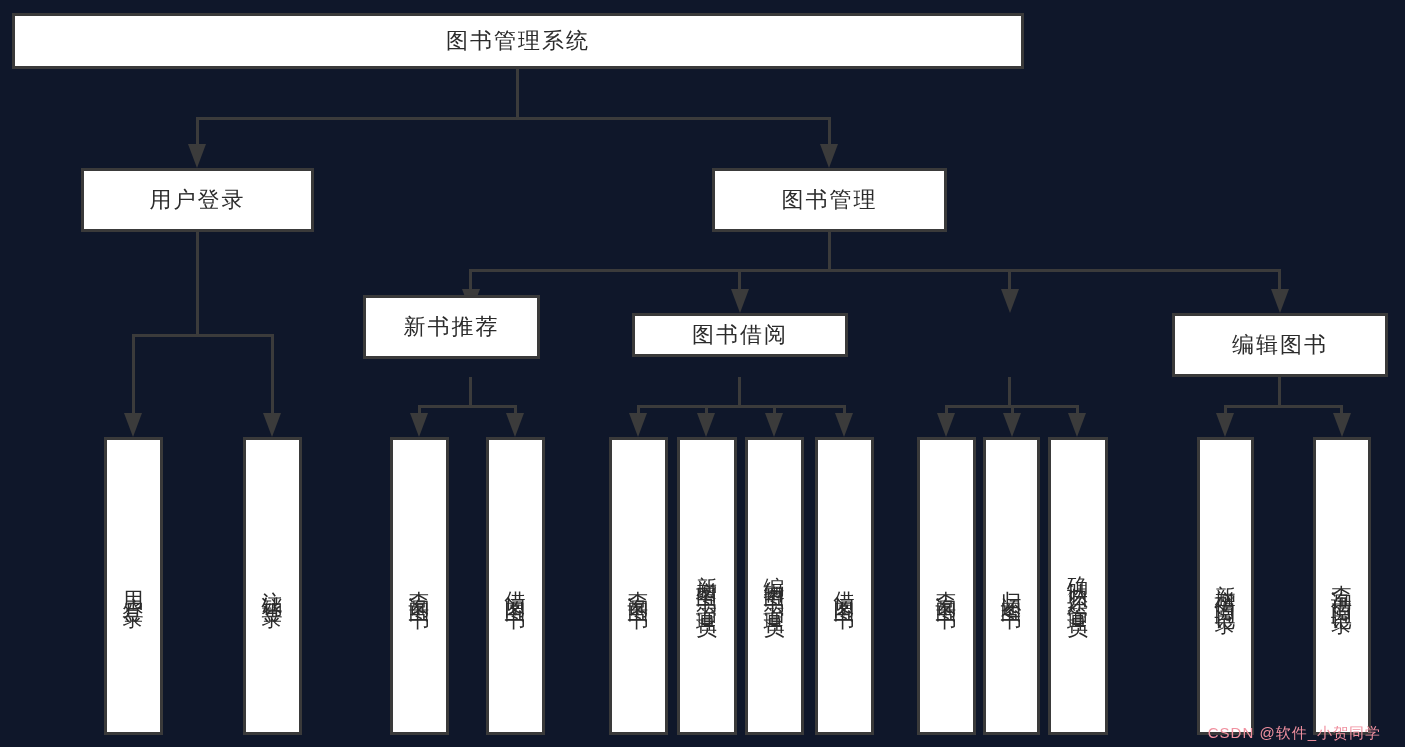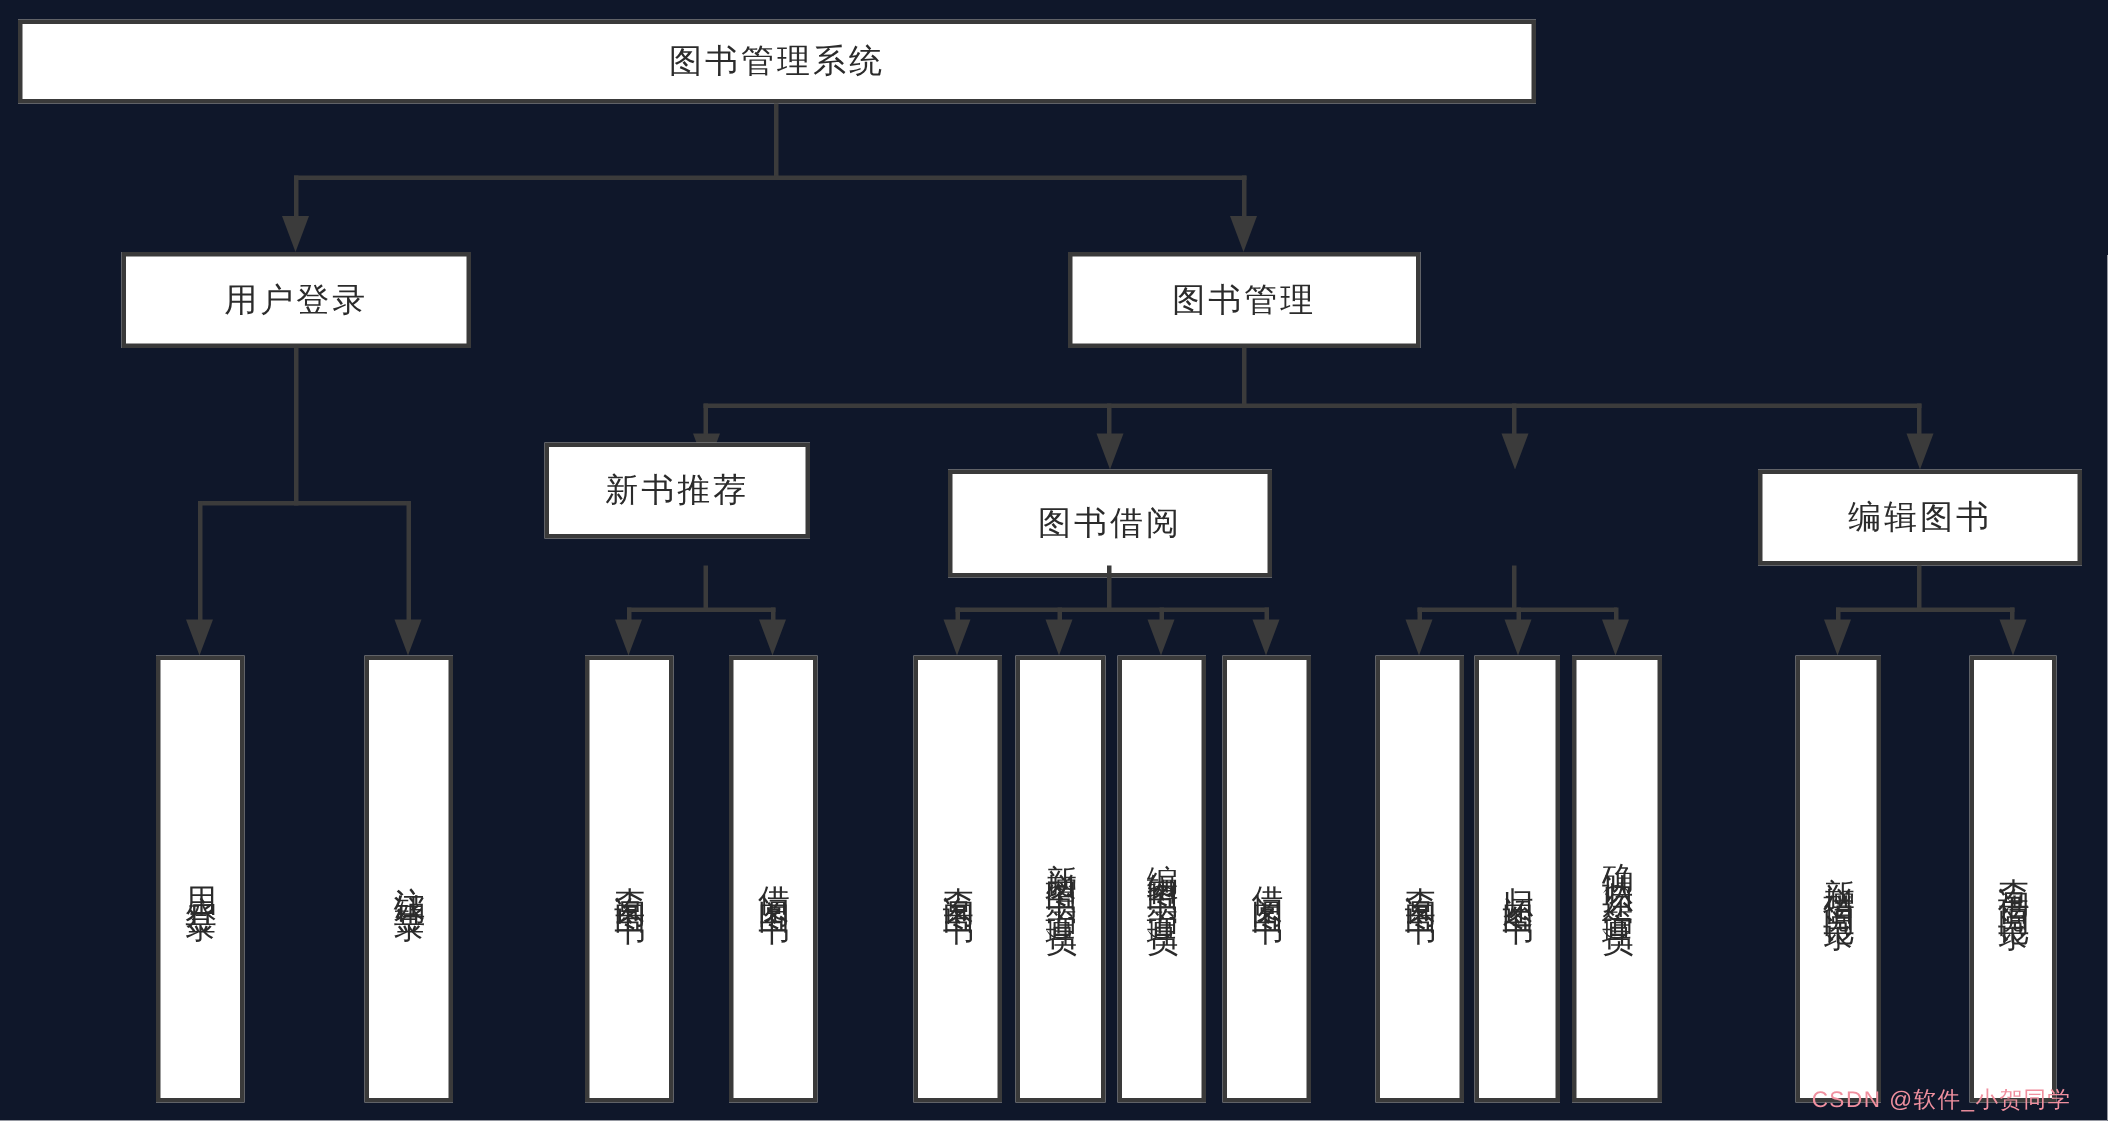--- a/index.html
+++ b/index.html
@@ -91,21 +91,21 @@
   <div class="vline" style="left:738px;top:269px;height:24px"></div>
   <div class="arr" style="left:731px;top:289px"></div>
   <div class="vline" style="left:1008px;top:269px;height:24px"></div>
   <div class="arr" style="left:1001px;top:289px"></div>
   <div class="vline" style="left:1278px;top:269px;height:24px"></div>
   <div class="arr" style="left:1271px;top:289px"></div>
 
   <div class="hbox" style="left:363px;top:295px;width:177px;height:64px">
     <span>新书推荐</span>
   </div>
-  <div class="hbox" style="left:632px;top:313px;width:216px;height:72px">
+  <div class="hbox" style="left:632px;top:313px;width:216px;height:44px">
     <span>图书借阅</span>
   </div>
   <div class="hbox" style="left:1172px;top:313px;width:216px;height:64px">
     <span>编辑图书</span>
   </div>
 
   <div class="vline" style="left:469px;top:377px;height:31px"></div>
   <div class="hline" style="left:418px;top:405px;width:99px"></div>
   <div class="vline" style="left:418px;top:405px;height:12px"></div>
   <div class="arr" style="left:410px;top:413px"></div>

